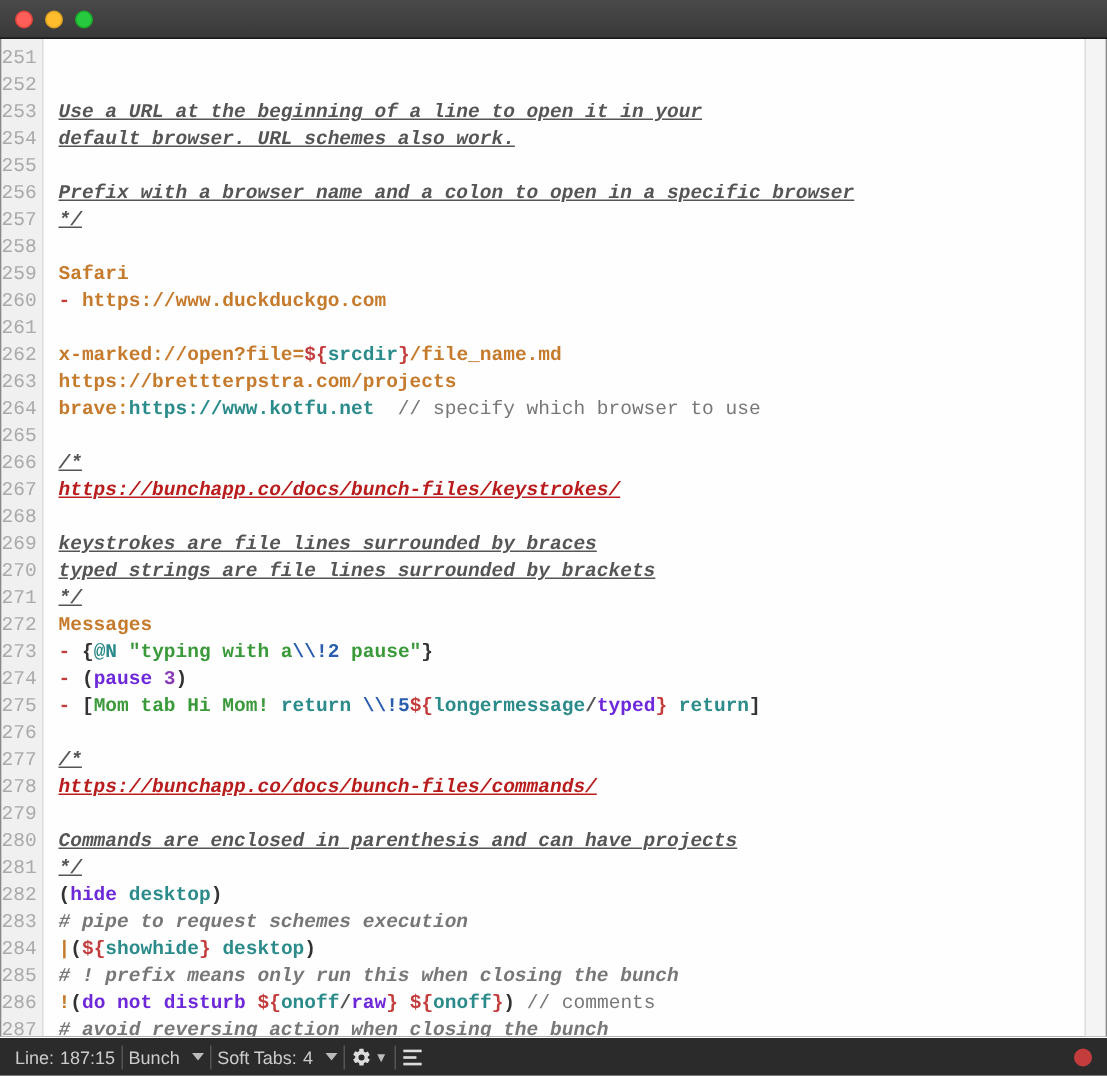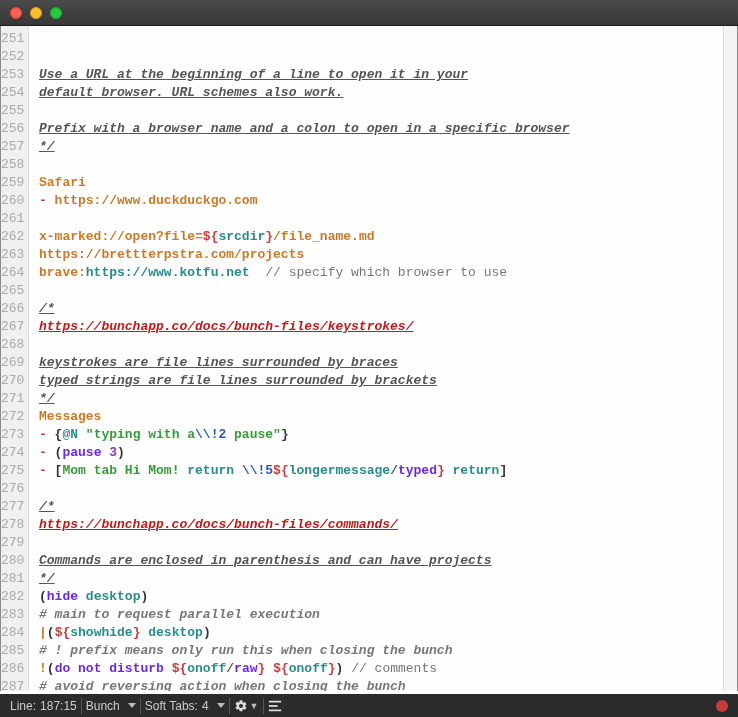--- a/index.html
+++ b/index.html
@@ -102,21 +102,21 @@
     .c-purple { color: #8a3db5; font-weight: bold; }
     .c-magenta { color: #6d28d9; font-weight: bold; }
     .c-gray { color: #777; }
     .c-grayit { color: #777; font-style: italic; font-weight: bold;}
     .c-dkgray { color: #333; font-weight: bold; }
     .c-dim { color: #555; font-weight: bold;}
 
     .statusbar {
       height: 26px;
       background: #2b2b2b;
-      border-top: 3px solid #ffffff;
+      border-top: 1px solid #ffffff;
       display: flex;
       align-items: center;
       font-size: 12px;
       color: #ccc;
       padding: 0 10px;
       gap: 4px;
     }
     .statusbar .seg { display: flex; align-items: center; gap: 4px; }
     .statusbar .divider { width: 1px; height: 16px; background: #555; }
     .statusbar .dropdown-caret::after {
@@ -216,21 +216,21 @@
 <span class="c-red">- </span><span class="c-dkgray">{</span><span class="c-teal">@N </span><span class="c-green">"typing with a</span><span class="c-blue">\\!2</span><span class="c-green"> pause"</span><span class="c-dkgray">}</span>
 <span class="c-red">- </span><span class="c-dkgray">(</span><span class="c-magenta">pause </span><span class="c-purple">3</span><span class="c-dkgray">)</span>
 <span class="c-red">- </span><span class="c-dkgray">[</span><span class="c-green">Mom tab Hi Mom!</span><span class="c-teal"> return </span><span class="c-blue">\\!5</span><span class="c-red">${</span><span class="c-teal">longermessage</span><span class="c-dim">/</span><span class="c-magenta">typed</span><span class="c-red">}</span><span class="c-teal"> return</span><span class="c-dkgray">]</span>
 <span></span>
 <span class="c-comment-it">/*</span>
 <span class="c-link">https://bunchapp.co/docs/bunch-files/commands/</span>
 <span></span>
 <span class="c-comment-it">Commands are enclosed in parenthesis and can have projects</span>
 <span class="c-comment-it">*/</span>
 <span class="c-dkgray">(</span><span class="c-magenta">hide </span><span class="c-teal">desktop</span><span class="c-dkgray">)</span>
-<span class="c-grayit"># main to request parallel execution</span>
+<span class="c-grayit"># pipe to request schemes execution</span>
 <span class="c-orange">|</span><span class="c-dkgray">(</span><span class="c-red">${</span><span class="c-teal">showhide</span><span class="c-red">}</span><span class="c-teal"> desktop</span><span class="c-dkgray">)</span>
 <span class="c-grayit"># ! prefix means only run this when closing the bunch</span>
 <span class="c-orange">!</span><span class="c-dkgray">(</span><span class="c-magenta">do not disturb </span><span class="c-red">${</span><span class="c-teal">onoff</span><span class="c-dim">/</span><span class="c-magenta">raw</span><span class="c-red">}</span><span class="c-magenta"> </span><span class="c-red">${</span><span class="c-teal">onoff</span><span class="c-red">}</span><span class="c-dkgray">)</span><span class="c-gray"> // comments</span>
 <span class="c-grayit"># avoid reversing action when closing the bunch</span>
 </span>
     <div class="scrollbar-hint"></div>
   </div>
 </div>
 
 <div class="statusbar">

